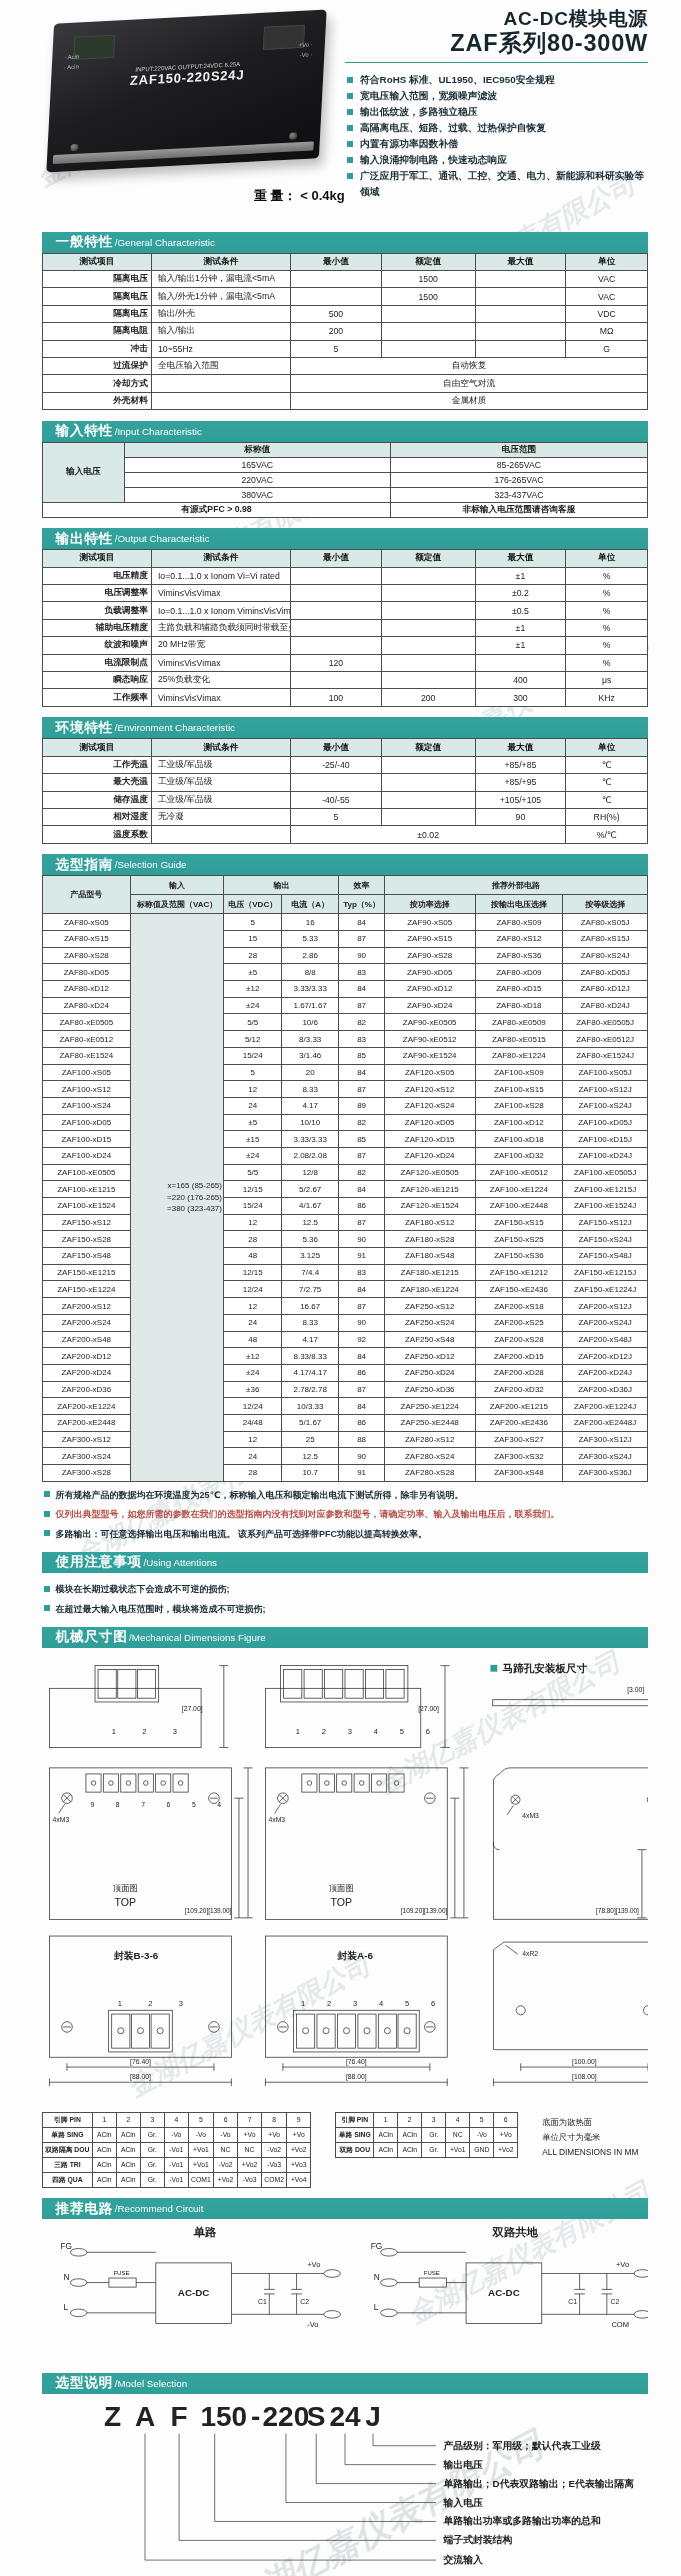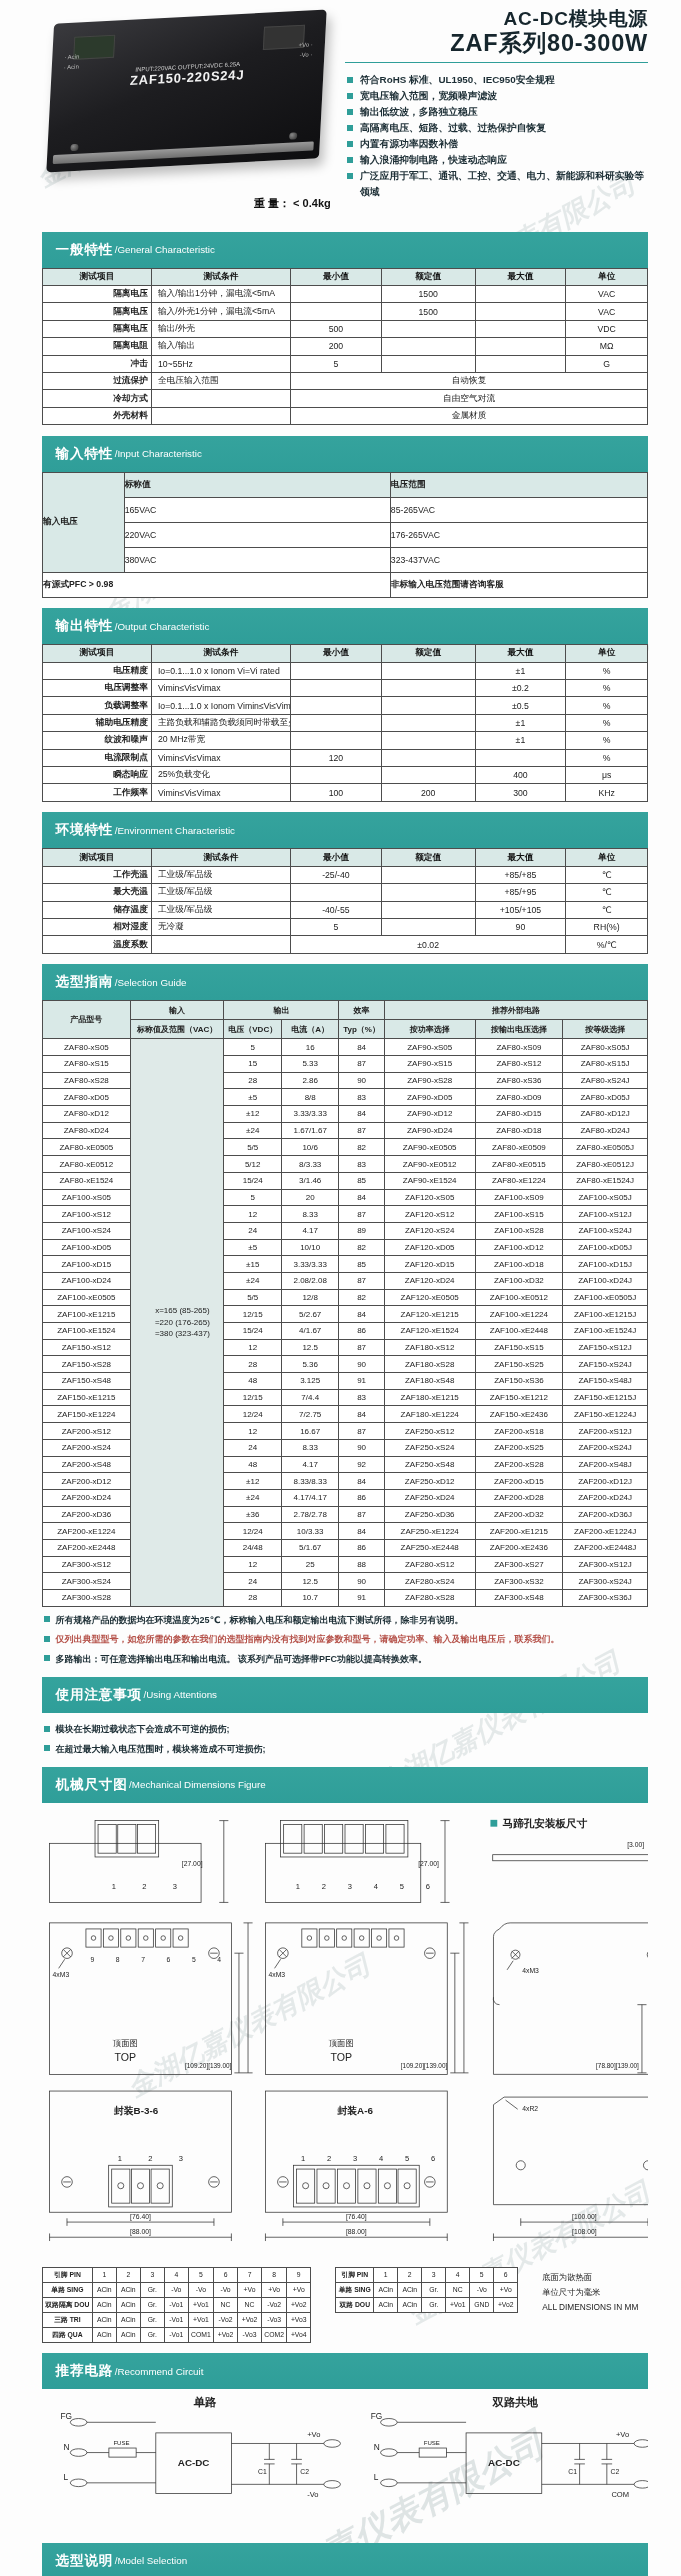--- a/index.html
+++ b/index.html
@@ -34,50 +34,50 @@
   .photo .spec { color:#cfcfcf; font-size:6px; text-align:center; margin-top:39px;}
   .photo .model { color:#f2f2f2; font-size:13px; font-weight:bold; text-align:center; letter-spacing:0.8px; }
   .photo .pins-l { position:absolute; left:1.5px; top:21px; }
   .photo .pins-r { position:absolute; right:1.5px; top:21px; text-align:right;}
   .photo .pin { display:block; color:#bbb; font-size:6px; line-height:10.6px; }
   .photo .block { position:absolute; width:41px; height:23px; background:#2c3a2c; border:0.8px solid #444; top:13.6px;}
   .photo .block.bl { left:21px; } .photo .block.br { right:21px; background:#333; }
   .photo .edge { position:absolute; left:6px; right:6px; bottom:7.6px; height:9px; background:linear-gradient(#9a9a9a,#6f6f6f); border-radius:1.5px;}
   .photo .screw { position:absolute; bottom:19.7px; width:7.6px; height:7.6px; border-radius:50%;
                   background:radial-gradient(circle at 35% 35%, #888, #2a2a2a); }
-  .weight { position:absolute; left:212px; top:196px; font-size:11px; font-weight:bold; color:#111; }
-
-  
-  .bar { background:linear-gradient(#35a39d,#2f9e99); color:#fff; height:36px;
+  .weight { position:absolute; left:212px; top:187px; font-size:13px; font-weight:bold; color:#111; }
+
+  
+  .bar { background:linear-gradient(#35a39d,#2f9e99); color:#fff; height:21px;
          display:flex; align-items:center; padding-left:13.6px; margin-top:10.6px; }
   .bar .cn { font-size:13.6px; font-weight:bold; letter-spacing:0.8px; }
   .bar .en { font-size:9.8px; margin-left:1.5px; }
 
   
   table.spec { width:100%; border-collapse:collapse; table-layout:fixed; margin-top:0; background:#fff; }
   table.spec th, table.spec td { border:0.8px solid #4d4d4d; font-size:8.7px; height:17.4px;
         text-align:center; padding:0.8px 3px; overflow:hidden; white-space:nowrap; }
   table.spec th { background:#d9e9e7; font-weight:bold; color:#111; }
   table.spec td.item { text-align:right; font-weight:bold; padding-left:6px; }
   table.spec td.cond { text-align:left; padding-left:6px; }
   col.c-item{width:18%;} col.c-cond{width:23%;} col.c-min{width:15%;} col.c-rate{width:15.5%;} col.c-max{width:15%;} col.c-unit{width:13.5%;}
 
   
   table.inp { width:100%; border-collapse:collapse; table-layout:fixed; background:#fff;}
-  table.inp th, table.inp td { border:0.8px solid #4d4d4d; font-size:8.7px; height:25px; text-align:left; }
+  table.inp th, table.inp td { border:0.8px solid #4d4d4d; font-size:8.7px; height:15px; text-align:center; }
   table.inp th { background:#d9e9e7; font-weight:bold;}
   .grp { background:#d9e9e7; font-weight:bold; font-size:9px; }
 
   
   table.sel { width:100%; border-collapse:collapse; table-layout:fixed; background:#fff; }
   table.sel th, table.sel td { border:0.8px solid #4d4d4d; font-size:8px; height:16.7px;
        text-align:center; padding:0 1.5px; overflow:hidden; white-space:nowrap;}
   table.sel th { background:#d9e9e7; font-weight:bold; height:19px;}
   td.input-merge { background:#dfeae8; font-size:8px; vertical-align:middle; }
-  td.input-merge div { line-height:11.4px; text-align:center; padding-left:10.6px;}
+  td.input-merge div { line-height:11.4px; text-align:right; padding-left:10.6px;}
   col.s-model{width:14.5%;} col.s-input{width:15.5%;} col.s-v{width:9.5%;} col.s-i{width:9.5%;}
   col.s-typ{width:7.5%;} col.s-p{width:15%;} col.s-vo{width:14.5%;} col.s-g{width:14%;}
 
   
   .note { font-size:9px; font-weight:bold; color:#1c2e35; line-height:13px;
           position:relative; padding-left:13.6px; margin-top:6.8px;}
   .note::before { content:""; position:absolute; left:1.5px; top:2.3px; width:6px; height:6px; background:#2f9e99;}
   .note.red { color:#b5524a; }
 
   

